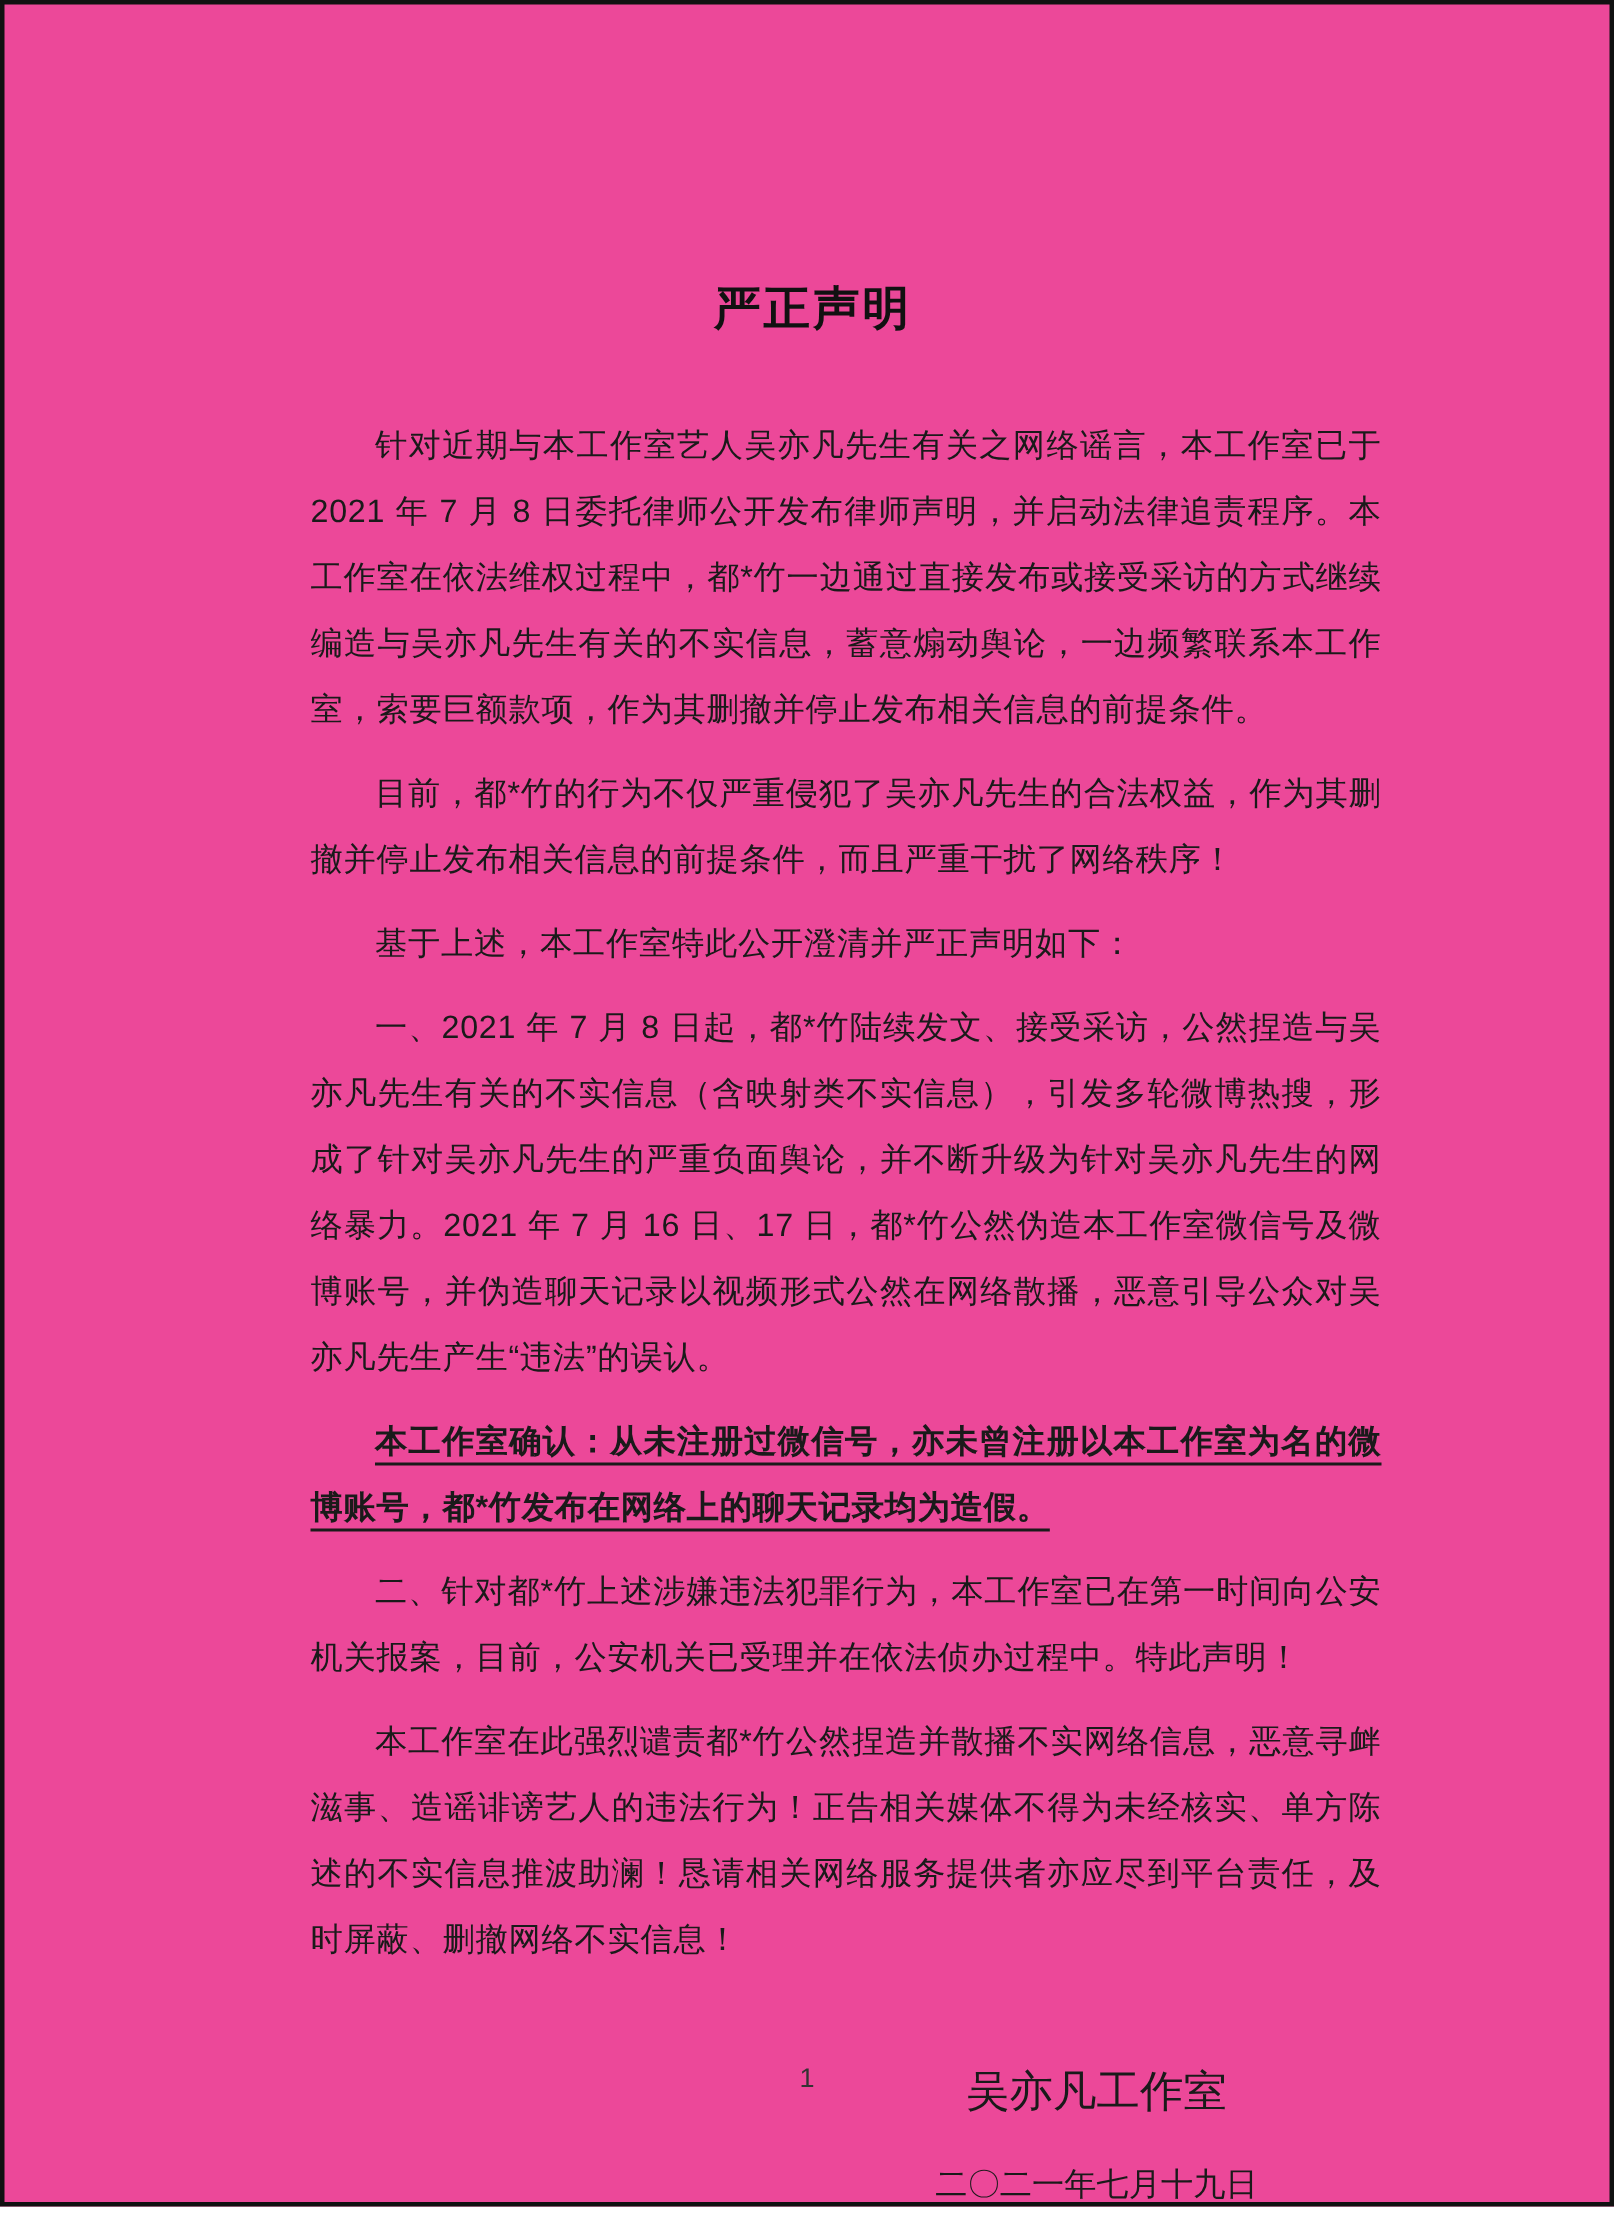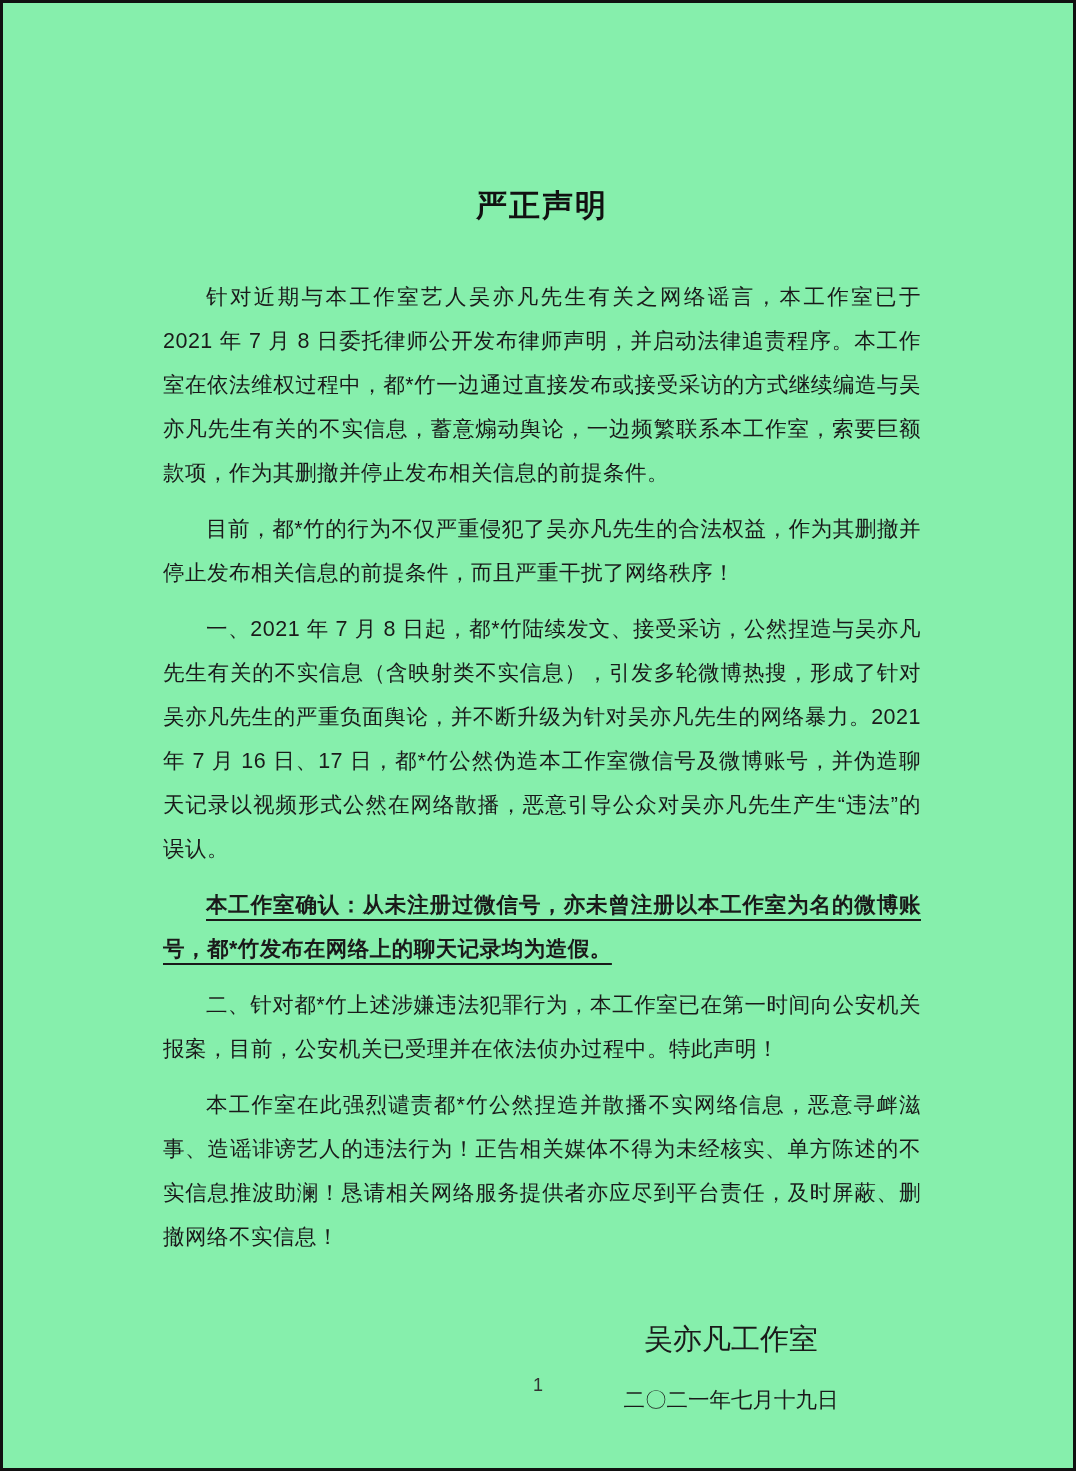--- a/index.html
+++ b/index.html
@@ -15,41 +15,42 @@
     color: #1a1a1a;
     position: relative;
   }
   .sheet {
     position: absolute;
     top: 0;
     left: 0;
     right: 4px;
     bottom: 5px;
     border: 3px solid #111111;
-    background: #86efac;
+    background: #ec4899;
     box-sizing: border-box;
   }
   .content {
     position: absolute;
     top: 0;
     left: 160px;
     right: 152px;
     bottom: 0;
   }
   .doc-title {
     margin: 0;
     padding-top: 182px;
     text-align: center;
     font-size: 31px;
     font-weight: bold;
     letter-spacing: 2px;
     color: #111111;
   }
   .paragraphs {
     margin-top: 48px;
+    margin-left: 44px;
   }
   .paragraphs p {
     margin: 0 0 12px 0;
     font-size: 21.5px;
     line-height: 44px;
     text-align: justify;
     text-indent: 2em;
     letter-spacing: 0.5px;
   }
   .paragraphs p.emphasis {
@@ -91,20 +92,21 @@
   <div class="content">
 
     <h1 class="doc-title">严正声明</h1>
 
     <div class="paragraphs">
 
         <p>针对近期与本工作室艺人吴亦凡先生有关之网络谣言，本工作室已于 2021 年 7 月 8 日委托律师公开发布律师声明，并启动法律追责程序。本工作室在依法维权过程中，都*竹一边通过直接发布或接受采访的方式继续编造与吴亦凡先生有关的不实信息，蓄意煽动舆论，一边频繁联系本工作室，索要巨额款项，作为其删撤并停止发布相关信息的前提条件。</p>
 
         <p>目前，都*竹的行为不仅严重侵犯了吴亦凡先生的合法权益，作为其删撤并停止发布相关信息的前提条件，而且严重干扰了网络秩序！</p>
 
+        <p>基于上述，本工作室特此公开澄清并严正声明如下：</p>
 
         <p>一、2021 年 7 月 8 日起，都*竹陆续发文、接受采访，公然捏造与吴亦凡先生有关的不实信息（含映射类不实信息），引发多轮微博热搜，形成了针对吴亦凡先生的严重负面舆论，并不断升级为针对吴亦凡先生的网络暴力。2021 年 7 月 16 日、17 日，都*竹公然伪造本工作室微信号及微博账号，并伪造聊天记录以视频形式公然在网络散播，恶意引导公众对吴亦凡先生产生“违法”的误认。</p>
 
         <p class="emphasis">本工作室确认：从未注册过微信号，亦未曾注册以本工作室为名的微博账号，都*竹发布在网络上的聊天记录均为造假。</p>
 
         <p>二、针对都*竹上述涉嫌违法犯罪行为，本工作室已在第一时间向公安机关报案，目前，公安机关已受理并在依法侦办过程中。特此声明！</p>
 
         <p>本工作室在此强烈谴责都*竹公然捏造并散播不实网络信息，恶意寻衅滋事、造谣诽谤艺人的违法行为！正告相关媒体不得为未经核实、单方陈述的不实信息推波助澜！恳请相关网络服务提供者亦应尽到平台责任，及时屏蔽、删撤网络不实信息！</p>
       </div>
 

